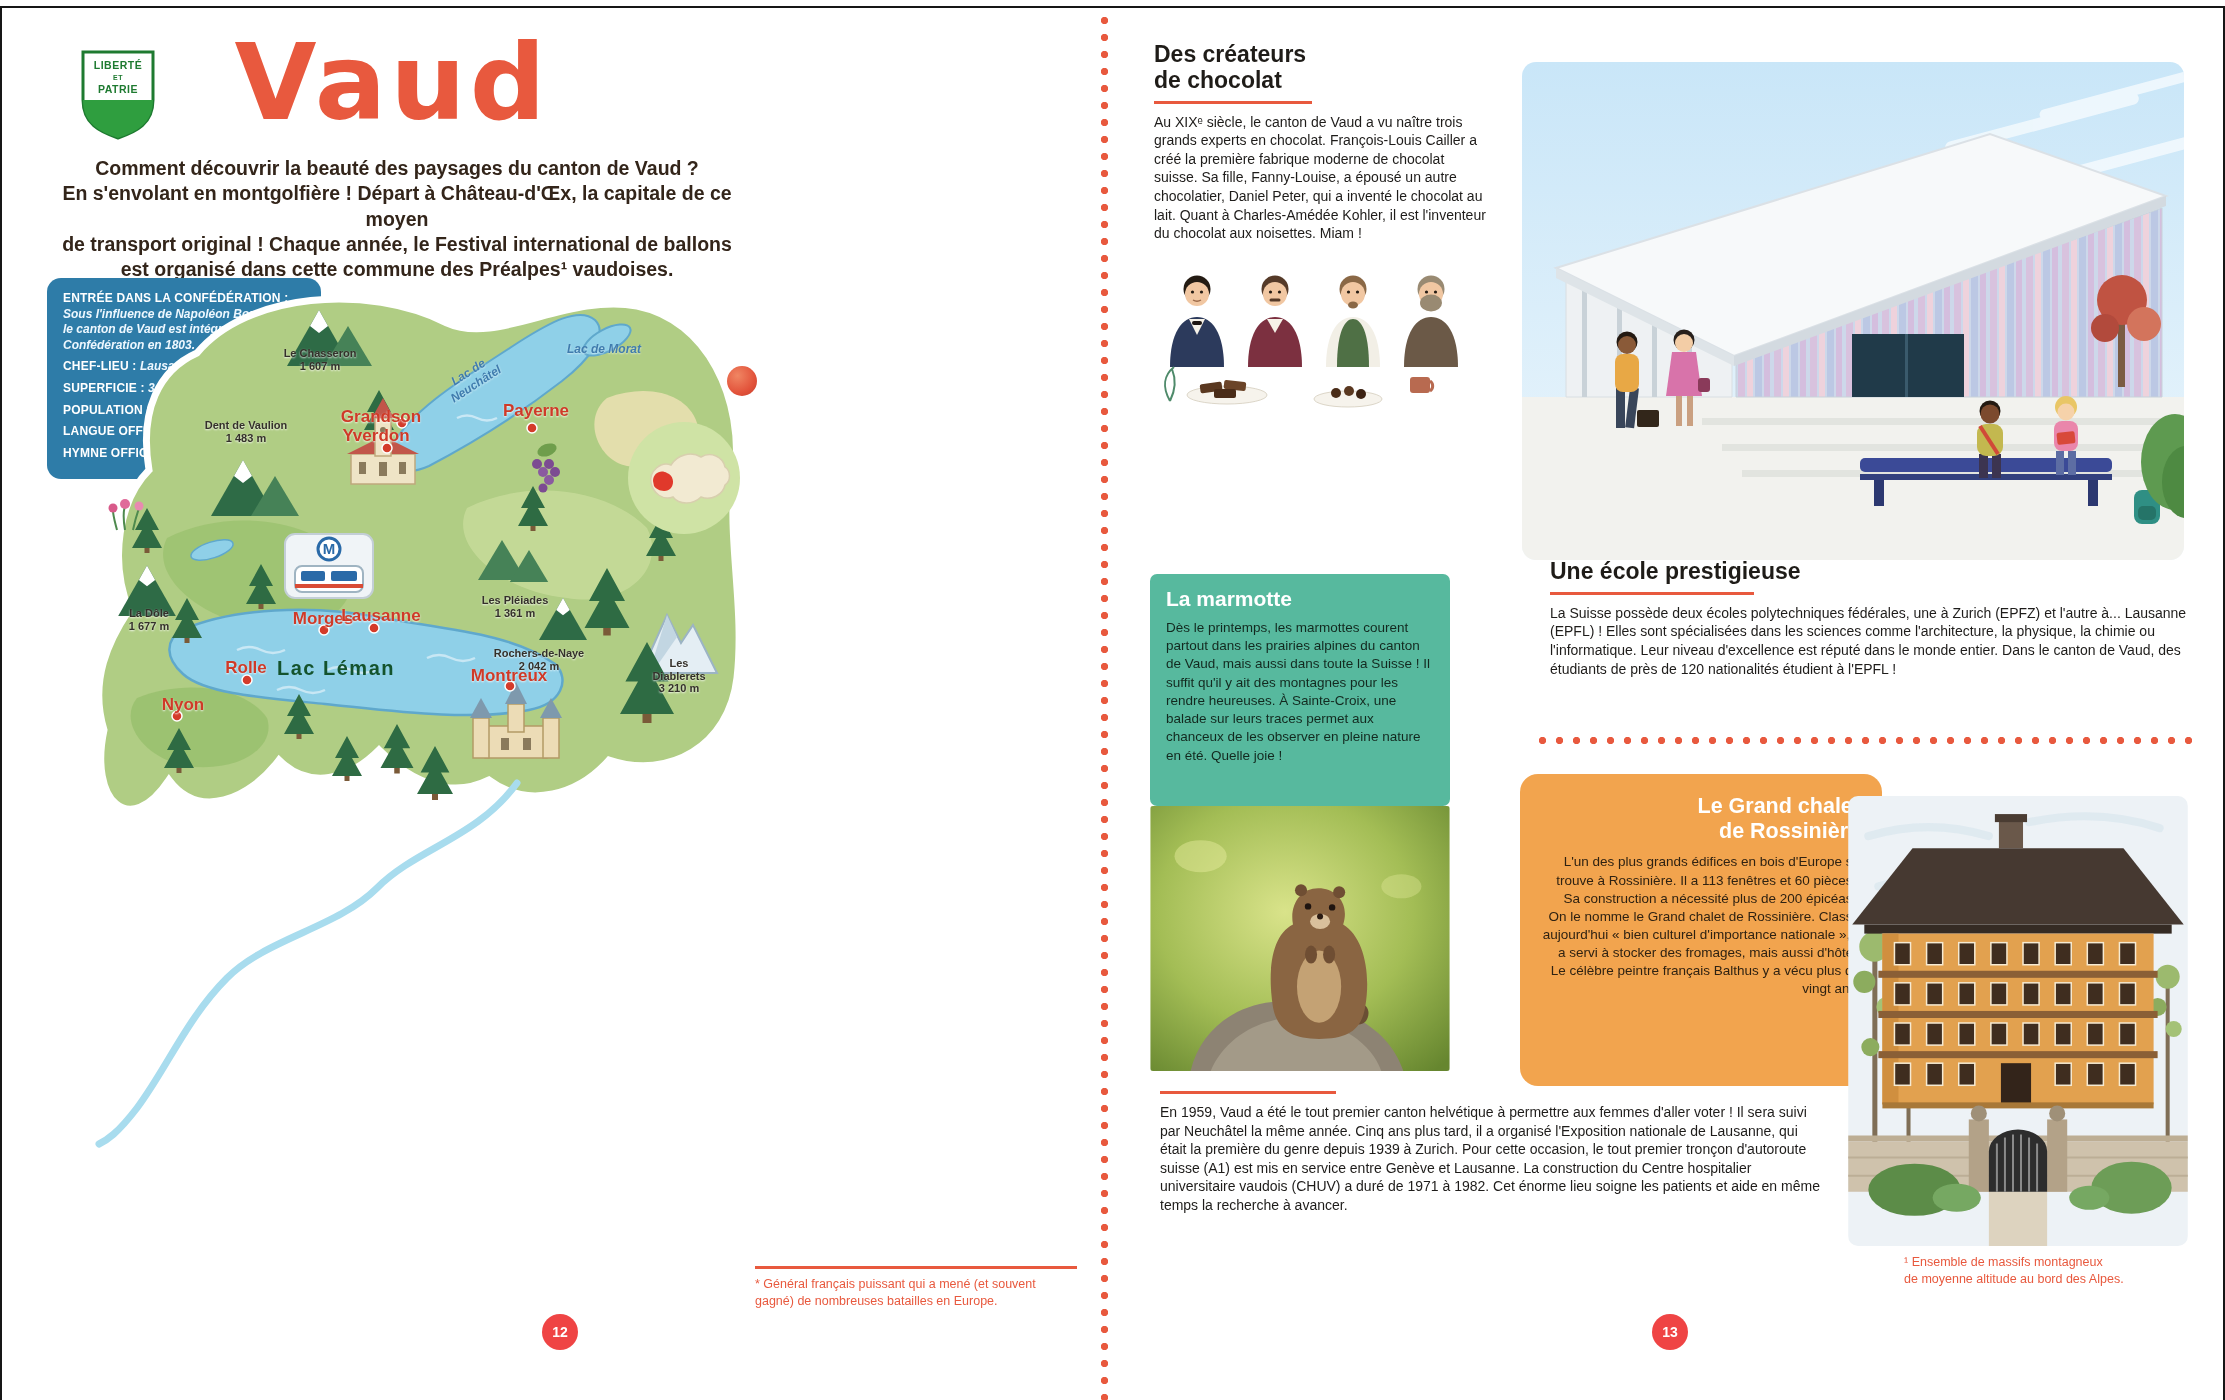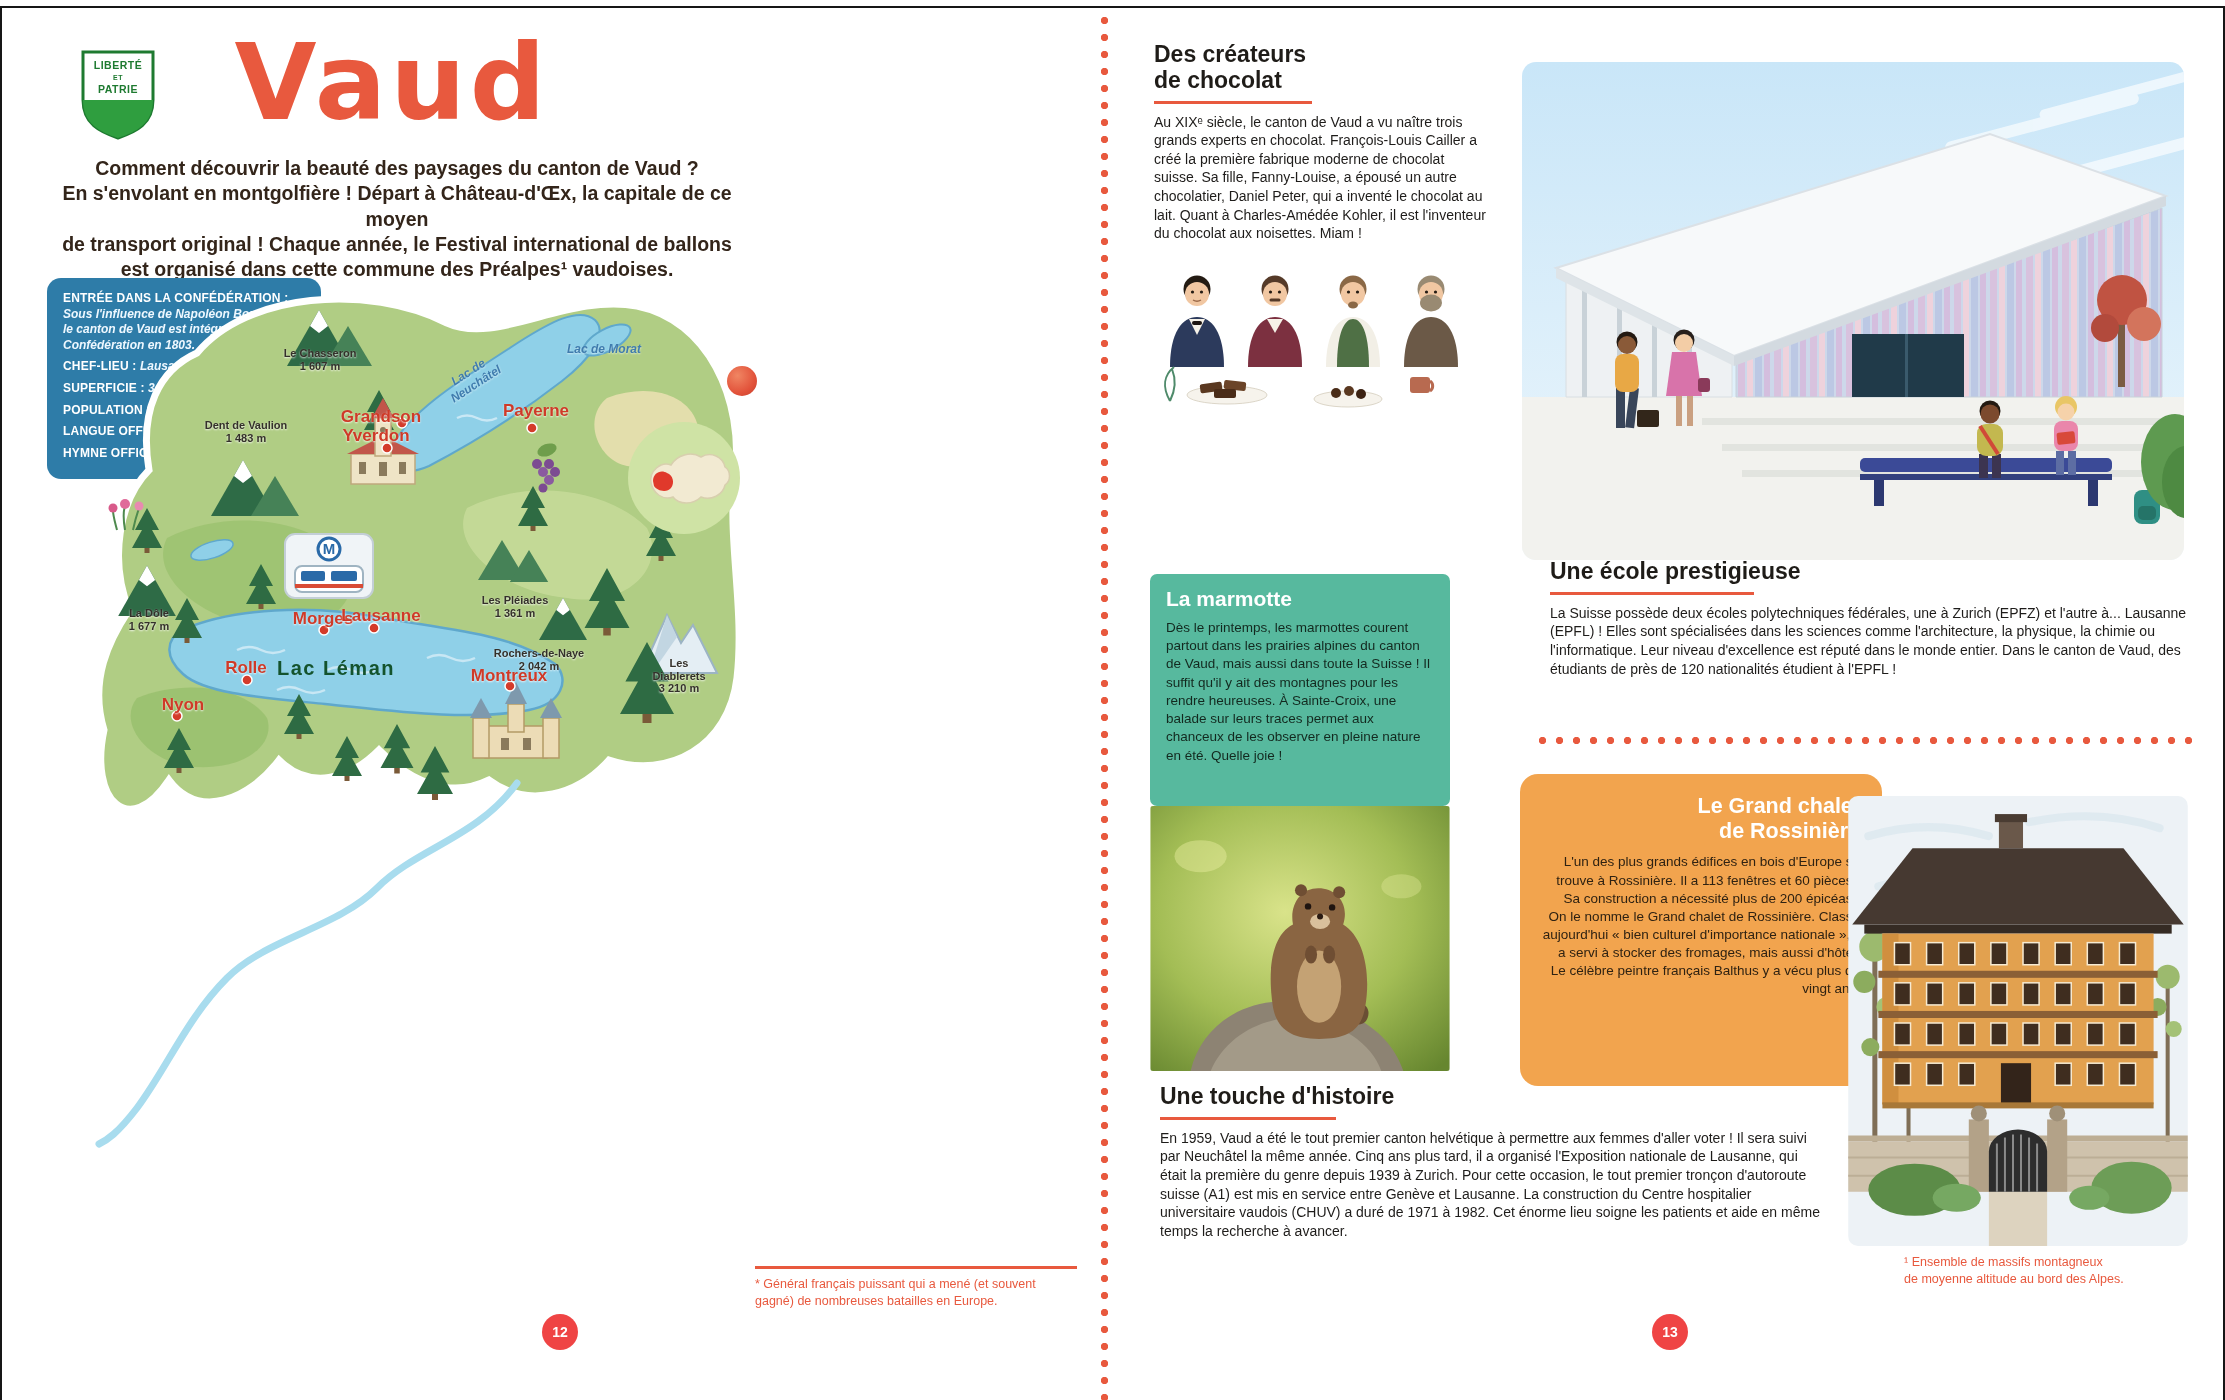--- a/index.html
+++ b/index.html
@@ -382,21 +382,20 @@
       <circle cx="157" cy="100" r="3.2" fill="#1f1410"></circle>
         <circle cx="181" cy="101" r="3.2" fill="#1f1410"></circle>
       <ellipse cx="169" cy="115" rx="10" ry="7.5" fill="#d9c09c"></ellipse>
       <circle cx="169" cy="110" r="3" fill="#2a1a12"></circle>
       <ellipse cx="160" cy="148" rx="6" ry="9" fill="#6f4e33"></ellipse>
         <ellipse cx="178" cy="148" rx="6" ry="9" fill="#6f4e33"></ellipse>
     </svg>
   </div>
 
   <section class="abs sec-hist">
-    <h2 class="sec-title">Une touche d'histoire</h2>
     <div class="sec-underline"></div>
     <p class="sec-body">En 1959, Vaud a été le tout premier canton helvétique à permettre aux femmes d'aller voter ! Il sera suivi par Neuchâtel la même année. Cinq ans plus tard, il a organisé l'Exposition nationale de Lausanne, qui était la première du genre depuis 1939 à Zurich. Pour cette occasion, le tout premier tronçon d'autoroute suisse (A1) est mis en service entre Genève et Lausanne. La construction du Centre hospitalier universitaire vaudois (CHUV) a duré de 1971 à 1982. Cet énorme lieu soigne les patients et aide en même temps la recherche à avancer.</p>
   </section>
 
   <div class="abs epfl-illu">
     <svg viewBox="0 0 662 498">
       <defs>
         <linearGradient id="sky" x1="0" y1="0" x2="0" y2="1">
           <stop offset="0" stop-color="#c9e6f8"></stop>
             <stop offset="1" stop-color="#ecf6fc"></stop>

